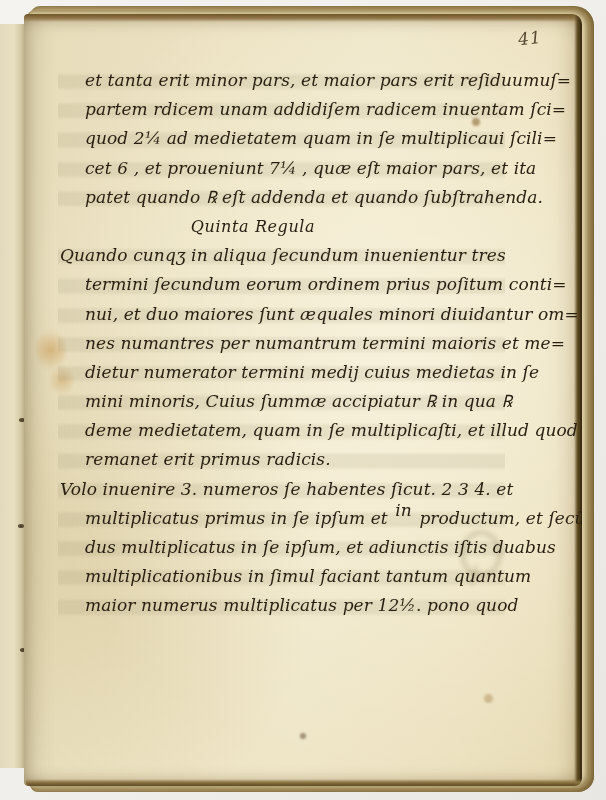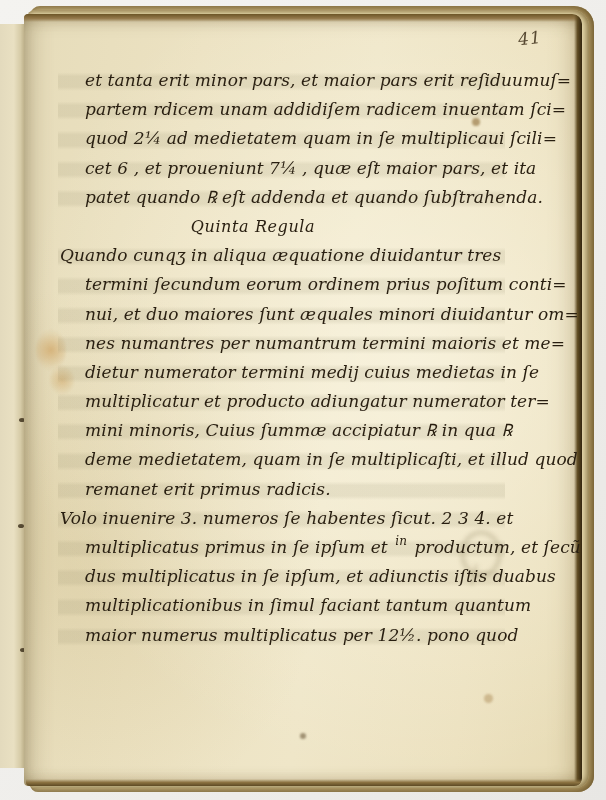--- a/index.html
+++ b/index.html
@@ -65,21 +65,21 @@
     background:linear-gradient(to bottom,transparent 22%,rgba(130,124,90,.13) 36%,
                rgba(130,124,90,.13) 72%,transparent 86%) no-repeat;
     background-size:92% 100%;
   }
   .outdent{padding-left:2px;}
   .ind-mid{padding-left:18px;}
   .heading{
     text-align:center;font-size:16px;padding-left:0;letter-spacing:.6px;
     transform:translateX(-48px);background:none;
   }
-  .sup{display:inline-block;transform:translateY(-8px);font-size:12px;margin:0 2px;}
+  .sup{display:inline-block;transform:translateY(-8px);font-size:17px;margin:0 2px;}
   
   .stain{position:absolute;border-radius:50%;filter:blur(1px);}
   .fx1{left:12px;top:316px;width:30px;height:40px;
        background:radial-gradient(circle,rgba(190,120,30,.40),rgba(190,120,30,.04) 70%);}
   .fx2{left:26px;top:352px;width:24px;height:28px;
        background:radial-gradient(circle,rgba(190,125,35,.32),rgba(190,125,35,.04) 70%);}
   .fx3{left:448px;top:104px;width:8px;height:8px;background:rgba(120,80,20,.5);}
   .fx4{left:276px;top:719px;width:6px;height:6px;background:rgba(80,60,30,.5);}
   .fx5{left:460px;top:680px;width:9px;height:9px;background:rgba(150,110,50,.35);}
   .ghost{
@@ -119,26 +119,25 @@
 
     <div class="folio">41</div>
 
     <div class="textblock">
       <div class="line">et tanta erit minor pars, et maior pars erit reſiduumuſ=</div>
       <div class="line">partem rdicem unam addidiſem radicem inuentam ſci=</div>
       <div class="line">quod 2¼ ad medietatem quam in ſe multiplicaui ſcili=</div>
       <div class="line">cet 6 , et proueniunt 7¼ , quæ eſt maior pars, et ita</div>
       <div class="line">patet quando ℞ eſt addenda et quando ſubſtrahenda.</div>
       <div class="line heading">Quinta Regula</div>
-      <div class="line outdent">Quando cunqʒ in aliqua æquatione diuidantur tres</div>
+      <div class="line outdent">Quando cunqʒ in aliqua ſecundum inuenientur tres</div>
       <div class="line">termini ſecundum eorum ordinem prius poſitum conti=</div>
       <div class="line">nui, et duo maiores ſunt æquales minori diuidantur om=</div>
       <div class="line">nes numantres per numantrum termini maioris et me=</div>
       <div class="line">dietur numerator termini medij cuius medietas in ſe</div>
-      <div class="line">multiplicatur et producto adiungatur numerator ter=</div>
       <div class="line">mini minoris, Cuius ſummæ accipiatur ℞ in qua ℞</div>
       <div class="line">deme medietatem, quam in ſe multiplicaſti, et illud quod</div>
       <div class="line">remanet erit primus radicis.</div>
       <div class="line outdent">Volo inuenire 3. numeros ſe habentes ſicut. 2 3 4. et</div>
       <div class="line">
         <span>multiplicatus primus in ſe ipſum et</span>
         <span class="sup">in</span>
         <span>productum, et ſecũ=</span>
       </div>
       <div class="line">dus multiplicatus in ſe ipſum, et adiunctis iſtis duabus</div>

